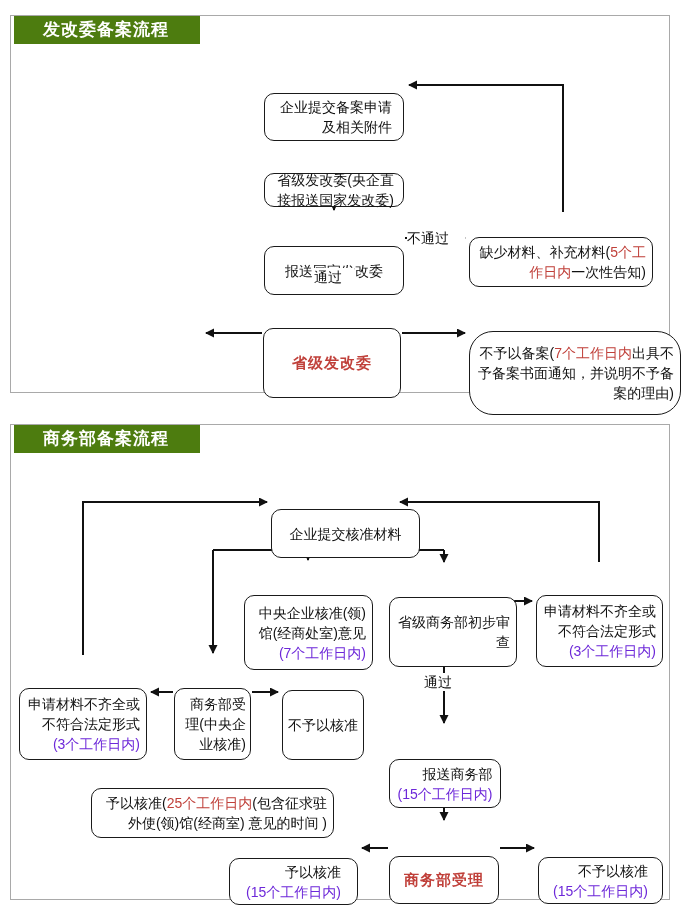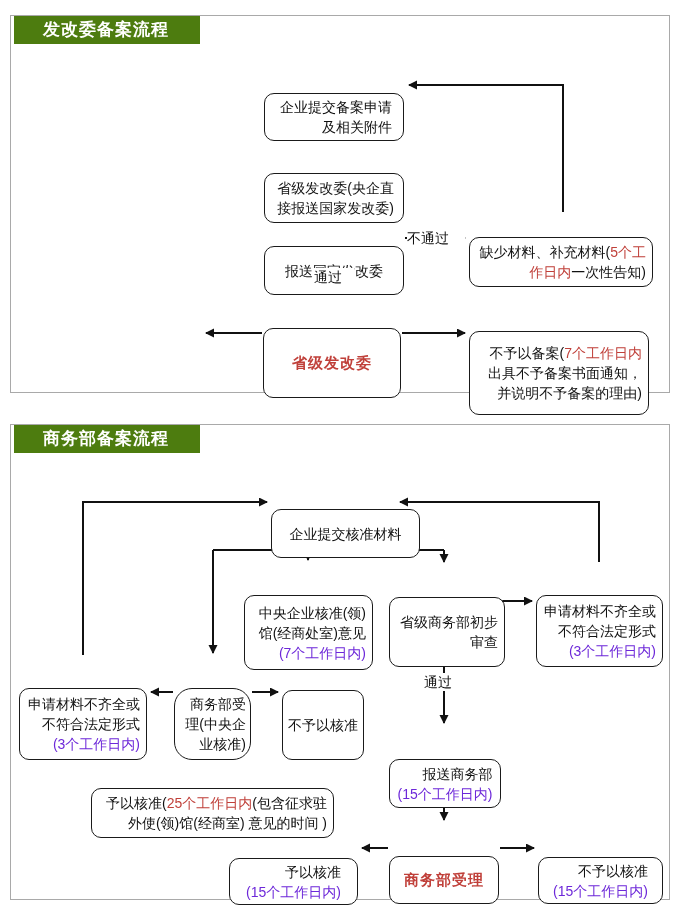--- a/index.html
+++ b/index.html
@@ -36,38 +36,38 @@
     <line x1="251" y1="317" x2="195" y2="317" stroke="#111" stroke-width="2" marker-end="url(#ah1)"></line>
     <line x1="391" y1="317" x2="454" y2="317" stroke="#111" stroke-width="2" marker-end="url(#ah1)"></line>
   </svg>
 
   <div class="banner">发改委备案流程</div>
 
   <div class="fbox" style="left:253px;top:45px;width:140px;height:48px;padding:2px 11px;">
     <span>企业提交备案申请及相关附件</span>
   </div>
 
-  <div class="fbox" style="left:253px;top:125px;width:140px;height:50px;padding:2px 9px;">
+  <div class="fbox" style="left:253px;top:125px;width:140px;height:34px;padding:2px 9px;">
     <span>省级发改委(央企直接报送国家发改委)</span>
   </div>
 
   <div class="fbox" style="left:253px;top:198px;width:140px;height:49px;">
     <span>报送国家发改委</span>
   </div>
 
   <div class="fbox" style="left:458px;top:189px;width:184px;height:50px;">
     <span><span>缺少材料、补充材料(</span><span class="red">5个工作日内</span><span>一次性告知)</span></span>
   </div>
 
   <div class="fbox" style="left:252px;top:280px;width:138px;height:70px;">
     <span class="hot">省级发改委</span>
   </div>
 
 
-  <div class="fbox" style="left:458px;top:283px;width:180px;height:84px;">
+  <div class="fbox" style="left:458px;top:283px;width:212px;height:84px;border-radius:24px;">
     <span><span>不予以备案(</span><span class="red">7个工作日内</span><span>出具不予备案书面通知，并说明不予备案的理由)</span></span>
   </div>
 
   <div class="edge-label" style="left:303px;top:252px;width:40px;">通过</div>
   <div class="edge-label" style="left:396px;top:213px;width:58px;">不通过</div>
 </div>
 
 <div class="panel" id="panel2">
   <svg class="fsvg" width="658" height="474">
     <defs>
@@ -95,33 +95,33 @@
   <div class="banner">商务部备案流程</div>
 
   <div class="fbox" style="left:260px;top:52px;width:149px;height:49px;">
     <span>企业提交核准材料</span>
   </div>
 
   <div class="fbox" style="left:233px;top:138px;width:129px;height:75px;">
     <span><span>中央企业核准(领)馆(经商处室)意见</span><span class="red-block">(7个工作日内)</span></span>
   </div>
 
-  <div class="fbox" style="left:378px;top:140px;width:116px;height:70px;">
+  <div class="fbox" style="left:378px;top:140px;width:128px;height:70px;">
     <span>省级商务部初步审查</span>
   </div>
 
   <div class="fbox" style="left:525px;top:138px;width:127px;height:72px;">
     <span><span>申请材料不齐全或不符合法定形式</span><span class="red-block">(3个工作日内)</span></span>
   </div>
 
   <div class="fbox" style="left:8px;top:231px;width:128px;height:72px;">
     <span><span>申请材料不齐全或不符合法定形式</span><span class="red-block">(3个工作日内)</span></span>
   </div>
 
-  <div class="fbox" style="left:163px;top:231px;width:77px;height:72px;padding:2px 4px;border-radius:18px;">
+  <div class="fbox" style="left:163px;top:231px;width:77px;height:72px;padding:2px 4px;">
     <span>商务部受理(中央企业核准)</span>
   </div>
 
   <div class="fbox" style="left:271px;top:233px;width:82px;height:70px;padding:2px 3px;">
     <span>不予以核准</span>
   </div>
 
   <div class="fbox" style="left:80px;top:331px;width:243px;height:50px;">
     <span><span>予以核准(</span><span class="red">25个工作日内</span><span>(包含征求驻外使(领)馆(经商室) 意见的时间 )</span></span>
   </div>

